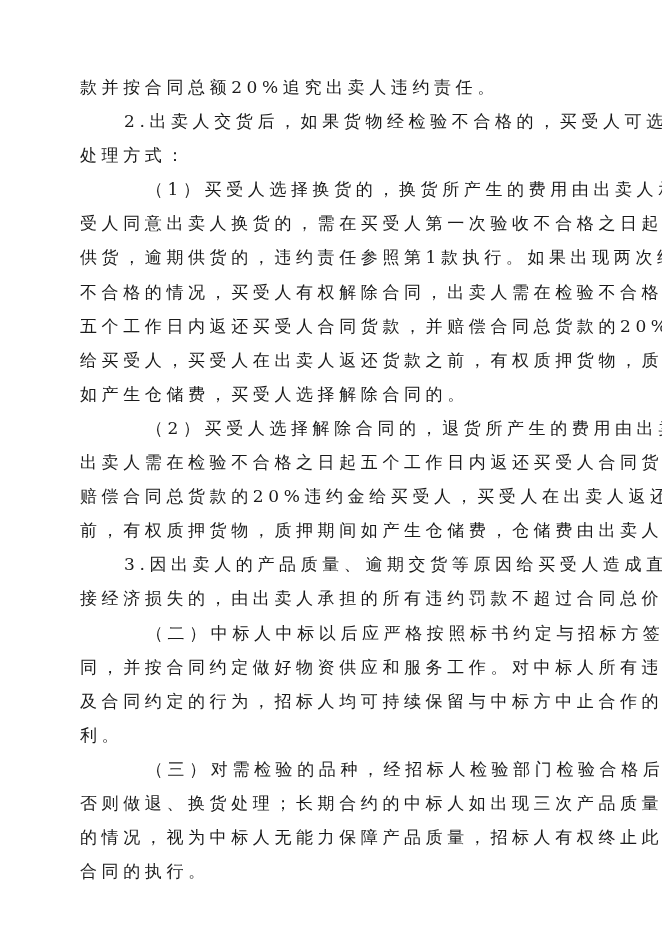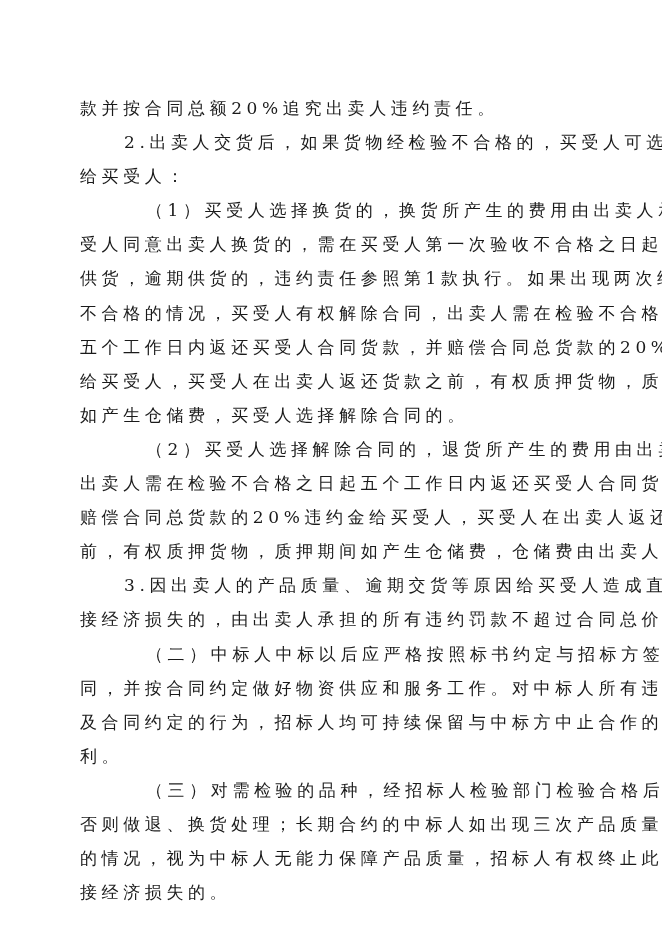--- a/index.html
+++ b/index.html
@@ -7,57 +7,56 @@
   .page {
     position: absolute;
     left: 0; top: 0; width: 662px; height: 936px;
     background: #ffffff;
   }
   .text-block {
     position: absolute;
     left: 80px;
     top: 70px;
     width: 500px;
-    margin-top: 21px;
   }
   .line {
     height: 34.1px;
     line-height: 34.1px;
     font-family: "DejaVu Serif", "Liberation Serif", serif;
     font-size: 17px;
     color: #1a1a1a;
     white-space: nowrap;
     letter-spacing: 4.6px;
   }
   .indent1 { padding-left: 44px; }
   .indent2 { padding-left: 66px; }
 </style>
 </head>
 <body>
 
 <div class="page">
   <div class="text-block">
     <div class="line">款并按合同总额20%追究出卖人违约责任。</div>
     <div class="line indent1">2.出卖人交货后，如果货物经检验不合格的，买受人可选择以下</div>
-    <div class="line">给买受人：</div>
+    <div class="line">处理方式：</div>
     <div class="line indent2">（1）买受人选择换货的，换货所产生的费用由出卖人承担。经买</div>
     <div class="line">受人同意出卖人换货的，需在买受人第一次验收不合格之日起30日内</div>
     <div class="line">供货，逾期供货的，违约责任参照第1款执行。如果出现两次经检验</div>
     <div class="line">不合格的情况，买受人有权解除合同，出卖人需在检验不合格之日起</div>
     <div class="line">五个工作日内返还买受人合同货款，并赔偿合同总货款的20%违约金</div>
     <div class="line">给买受人，买受人在出卖人返还货款之前，有权质押货物，质押期间</div>
     <div class="line">如产生仓储费，买受人选择解除合同的。</div>
     <div class="line indent2">（2）买受人选择解除合同的，退货所产生的费用由出卖人承担。</div>
     <div class="line">出卖人需在检验不合格之日起五个工作日内返还买受人合同货款，并</div>
     <div class="line">赔偿合同总货款的20%违约金给买受人，买受人在出卖人返还货款之</div>
     <div class="line">前，有权质押货物，质押期间如产生仓储费，仓储费由出卖人承担。</div>
     <div class="line indent1">3.因出卖人的产品质量、逾期交货等原因给买受人造成直接和间</div>
     <div class="line">接经济损失的，由出卖人承担的所有违约罚款不超过合同总价的20%。</div>
     <div class="line indent2">（二）中标人中标以后应严格按照标书约定与招标方签定供需合</div>
     <div class="line">同，并按合同约定做好物资供应和服务工作。对中标人所有违背标书</div>
     <div class="line">及合同约定的行为，招标人均可持续保留与中标方中止合作的一切权</div>
     <div class="line">利。</div>
     <div class="line indent2">（三）对需检验的品种，经招标人检验部门检验合格后方能收货，</div>
     <div class="line">否则做退、换货处理；长期合约的中标人如出现三次产品质量不合格</div>
     <div class="line">的情况，视为中标人无能力保障产品质量，招标人有权终止此次招标</div>
-    <div class="line">接经济损失的。</div>
+    <div class="line">合同的执行。</div>
   </div>
 </div>
 
 </body></html>

